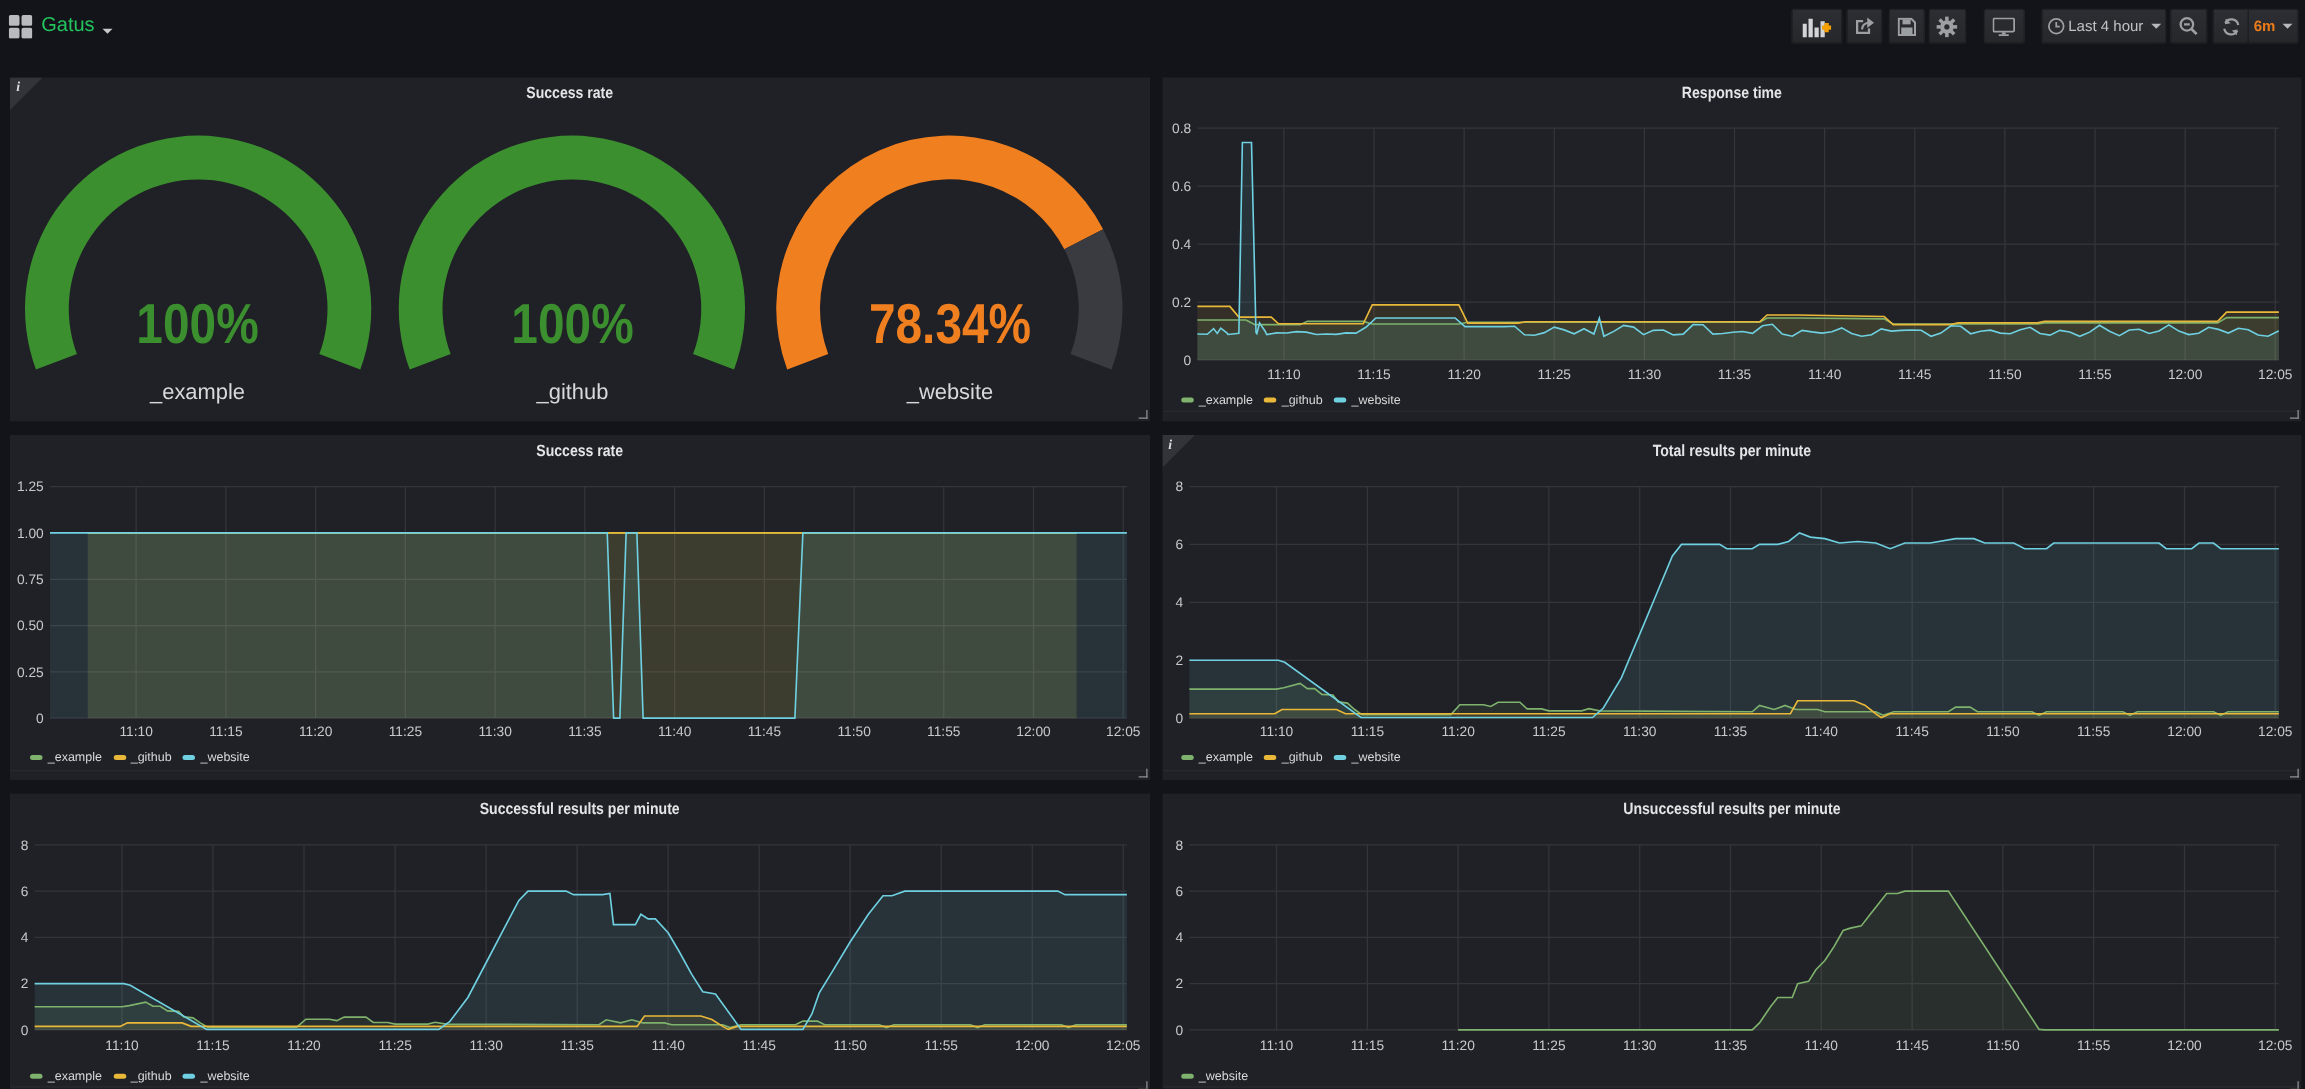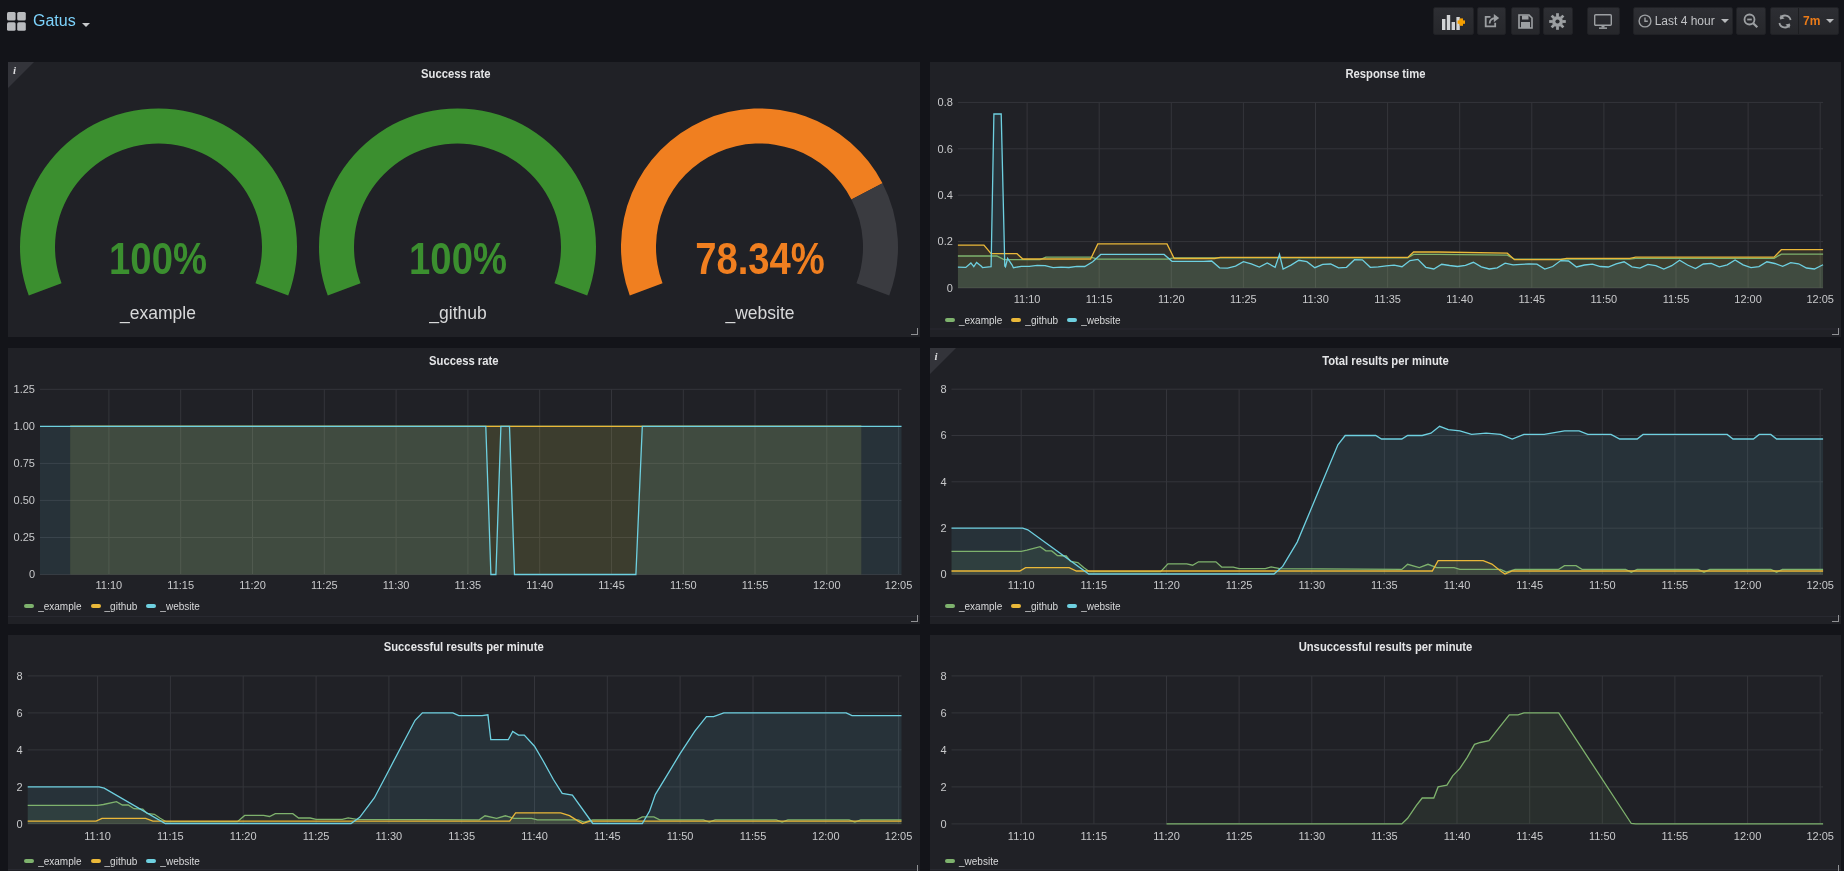--- a/index.html
+++ b/index.html
@@ -261,21 +261,21 @@
     <div style="position:absolute;left:0;top:4.1px;width:911px;text-align:center;font-size:13px;font-weight:bold;color:#e4e5e7;transform:scaleX(0.865)">Unsuccessful results per minute</div>
     <div style="position:absolute;left:15.5px;top:219px;height:16px;line-height:16px;font-size:10px;color:#d8d9da;white-space:nowrap"><span style="display:inline-block;width:10px;height:4px;border-radius:2px;background:#7EB26D;margin-right:4px;vertical-align:middle;position:relative;top:-1px"></span><span style="vertical-align:middle;margin-right:9px">_website</span></div>
     <div style="position:absolute;left:902px;top:230.5px;width:6px;height:6px;border-right:1.5px solid #909194;border-bottom:1.5px solid #909194"></div>
   </div>
 <svg width="19" height="19" viewBox="0 0 19 19" style="position:absolute;left:7px;top:12px" fill="#b9bbbe">
     <rect x="0" y="0" width="8.6" height="8.6" rx="1.5"></rect>
     <rect x="10.2" y="0" width="8.6" height="8.6" rx="1.5"></rect>
     <rect x="0" y="10.2" width="8.6" height="8.6" rx="1.5"></rect>
     <rect x="10.2" y="10.2" width="8.6" height="8.6" rx="1.5"></rect>
   </svg>
-<div style="position:absolute;left:33px;top:12px;font-size:16px;color:#7dd3fc">Gatus</div>
+<div style="position:absolute;left:33px;top:12px;font-size:16px;color:#22c55e">Gatus</div>
 <div style="position:absolute;left:82px;top:22.5px;width:0;height:0;border-left:4.5px solid transparent;border-right:4.5px solid transparent;border-top:4.5px solid #c7c9cb"></div>
 <div style="position:absolute;left:1432.5px;top:7px;width:41px;height:28px;background:linear-gradient(180deg,#2d2e33,#26272b);border:1px solid #202125;border-radius:2px;box-sizing:border-box;display:flex;align-items:center;justify-content:center">
     <svg width="23" height="17" viewBox="0 0 23 17">
       <g fill="#d2d4d6">
         <rect x="0" y="6" width="3.4" height="11"></rect>
         <rect x="4.8" y="2" width="3.4" height="15"></rect>
         <rect x="9.6" y="9" width="3.4" height="8"></rect>
         <rect x="14.4" y="4" width="3.4" height="13"></rect>
       </g>
       <g fill="#f59f00">
@@ -340,16 +340,16 @@
     <div style="display:flex;align-items:center;width:100%;height:100%">
       <div style="flex:0 0 27px;display:flex;align-items:center;justify-content:center;border-right:1px solid #1c1d20;height:100%">
         <svg width="16" height="15" viewBox="0 0 16 15">
           <path d="M13.6 6 A 5.6 5.6 0 0 0 3.2 4.4" fill="none" stroke="#9da0a3" stroke-width="1.8"></path>
           <path d="M3.6 0.8 L3 5.4 L7.5 4.6 Z" fill="#9da0a3"></path>
           <path d="M2.4 9 A 5.6 5.6 0 0 0 12.8 10.6" fill="none" stroke="#9da0a3" stroke-width="1.8"></path>
           <path d="M12.4 14.2 L13 9.6 L8.5 10.4 Z" fill="#9da0a3"></path>
         </svg>
       </div>
       <div style="flex:1;display:flex;align-items:center;justify-content:center">
-        <span style="font-size:12px;font-weight:bold;color:#eb7b18">7m</span>
+        <span style="font-size:12px;font-weight:bold;color:#eb7b18">6m</span>
         <span style="display:inline-block;width:0;height:0;border-left:4px solid transparent;border-right:4px solid transparent;border-top:4px solid #b7b9bc;margin-left:6px"></span>
       </div>
     </div>
   </div>
 </body></html>

